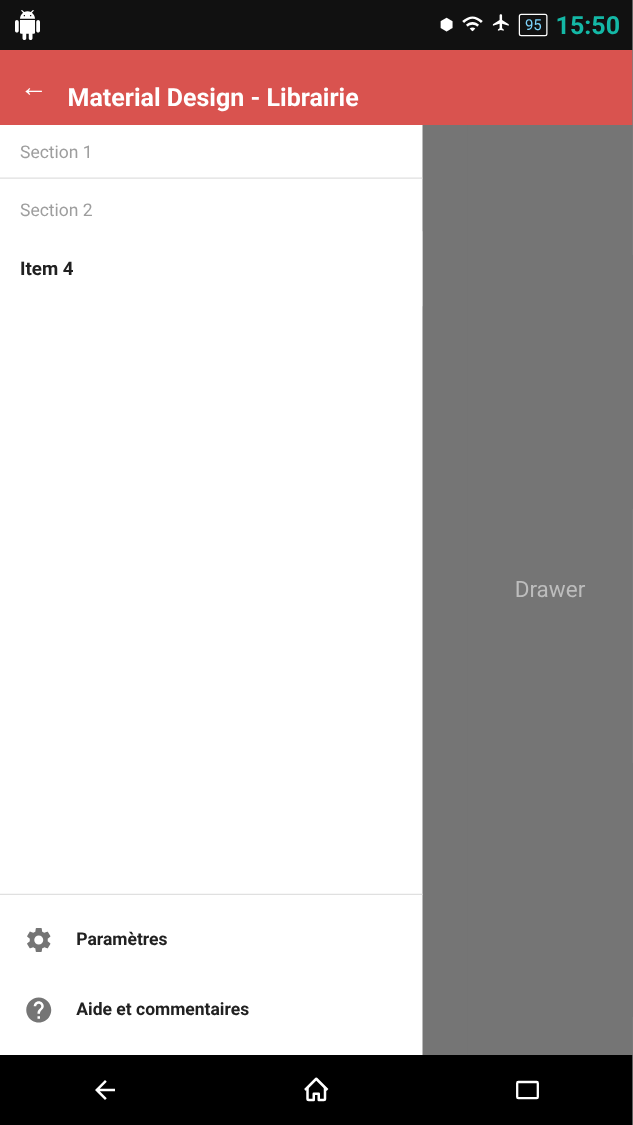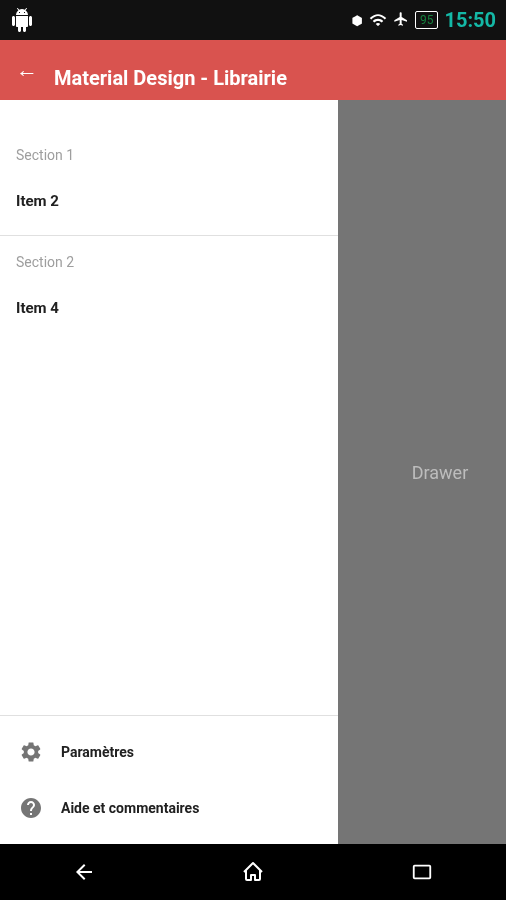--- a/index.html
+++ b/index.html
@@ -82,21 +82,20 @@
       height: 100%;
       background: #fff;
       display: flex;
       flex-direction: column;
       position: relative;
     }
 
     #drawer-list {
       flex: 1;
       overflow: hidden;
-      margin-top: 33px;
     }
 
     .section-header {
       padding: 14px 16px 8px 16px;
       color: #9e9e9e;
       font-size: 14px;
       font-weight: 400;
     }
 
     .drawer-item {
@@ -213,43 +212,40 @@
         <path d="M1 7.5C4.22 4.28 8.77 2.5 12 2.5s7.78 1.78 11 5L21 9.5C18.22 6.72 14.77 5 12 5S5.78 6.72 3 9.5L1 7.5zm4 4C6.78 9.72 9.22 8.5 12 8.5s5.22 1.22 7 3l-2 2c-1.22-1.22-3-2-5-2s-3.78.78-5 2l-2-2zm4 4l3 3 3-3c-.78-.78-1.72-1.22-3-1.22S9.78 14.72 9 15.5z"></path>
       </svg>
     </span>
 
     <span>
       <svg width="16" height="16" viewBox="0 0 24 24" fill="white">
         <path d="M21 16v-2l-8-5V3.5c0-.83-.67-1.5-1.5-1.5S10 2.67 10 3.5V9l-8 5v2l8-2.5V19l-2 1.5V22l3.5-1 3.5 1v-1.5L13 19v-5.5l8 2.5z"></path>
       </svg>
     </span>
 
-    <span style="font-size:12px;color:#15803d;border:1px solid white;padding:1px 4px;border-radius:2px;">95</span>
+    <span style="font-size:12px;color:#7dd3fc;border:1px solid white;padding:1px 4px;border-radius:2px;">95</span>
 
     <span id="time">15:50</span>
   </div>
 </div>
 
 <div id="app-bar">
   <div id="back-button">←</div>
   <div id="app-title">Material Design - Librairie</div>
 </div>
 
 <div id="main-area">
 
   <div id="drawer">
 
     <div id="drawer-list">
 
       <div class="section-header">Section 1</div>
 
 
-      <div class="drawer-item">
-        <span>Item 2</span>
-      </div>
 
       <div class="section-divider"></div>
 
       <div class="section-header">Section 2</div>
 
 
       <div class="drawer-item">
         <span>Item 4</span>
       </div>
 

